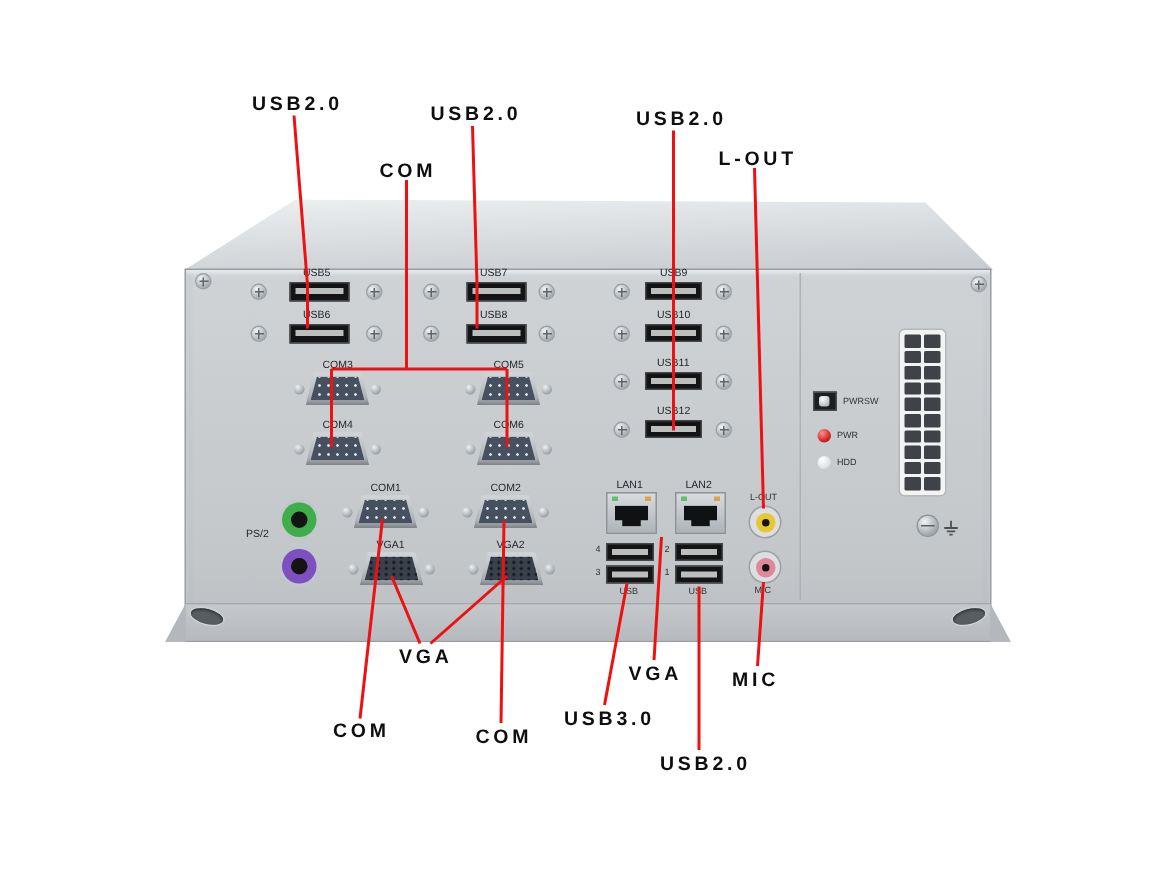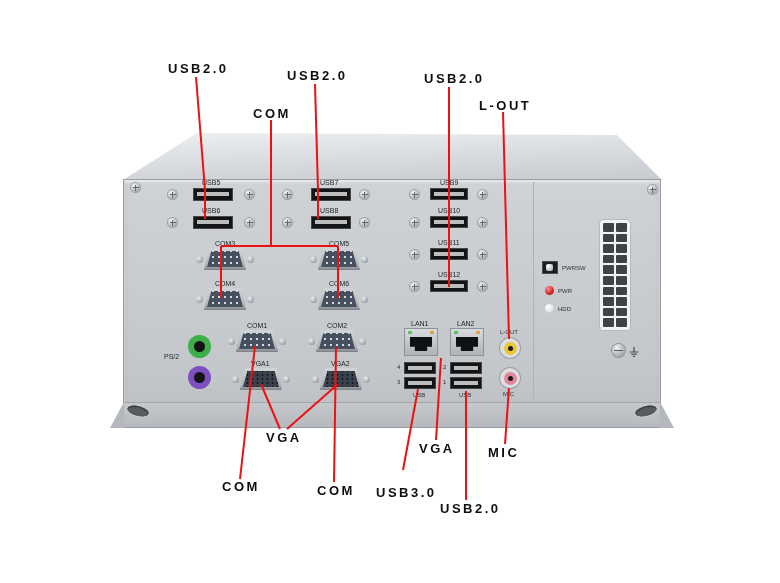--- a/index.html
+++ b/index.html
@@ -287,18 +287,18 @@
   </svg>
 
   <div class="ann" style="left:168px;top:61px">USB2.0</div>
   <div class="ann" style="left:287px;top:68px">USB2.0</div>
   <div class="ann" style="left:424px;top:71px">USB2.0</div>
   <div class="ann" style="left:253px;top:106px">COM</div>
   <div class="ann" style="left:479px;top:98px">L-OUT</div>
   <div class="ann" style="left:266px;top:430px">VGA</div>
   <div class="ann" style="left:222px;top:479px">COM</div>
   <div class="ann" style="left:317px;top:483px">COM</div>
-  <div class="ann" style="left:376px;top:485px">USB3.0</div>
+  <div class="ann" style="left:376px;top:471px">USB3.0</div>
   <div class="ann" style="left:419px;top:441px">VGA</div>
   <div class="ann" style="left:440px;top:501px">USB2.0</div>
   <div class="ann" style="left:488px;top:445px">MIC</div>
 
 </div>
 
 </body></html>

